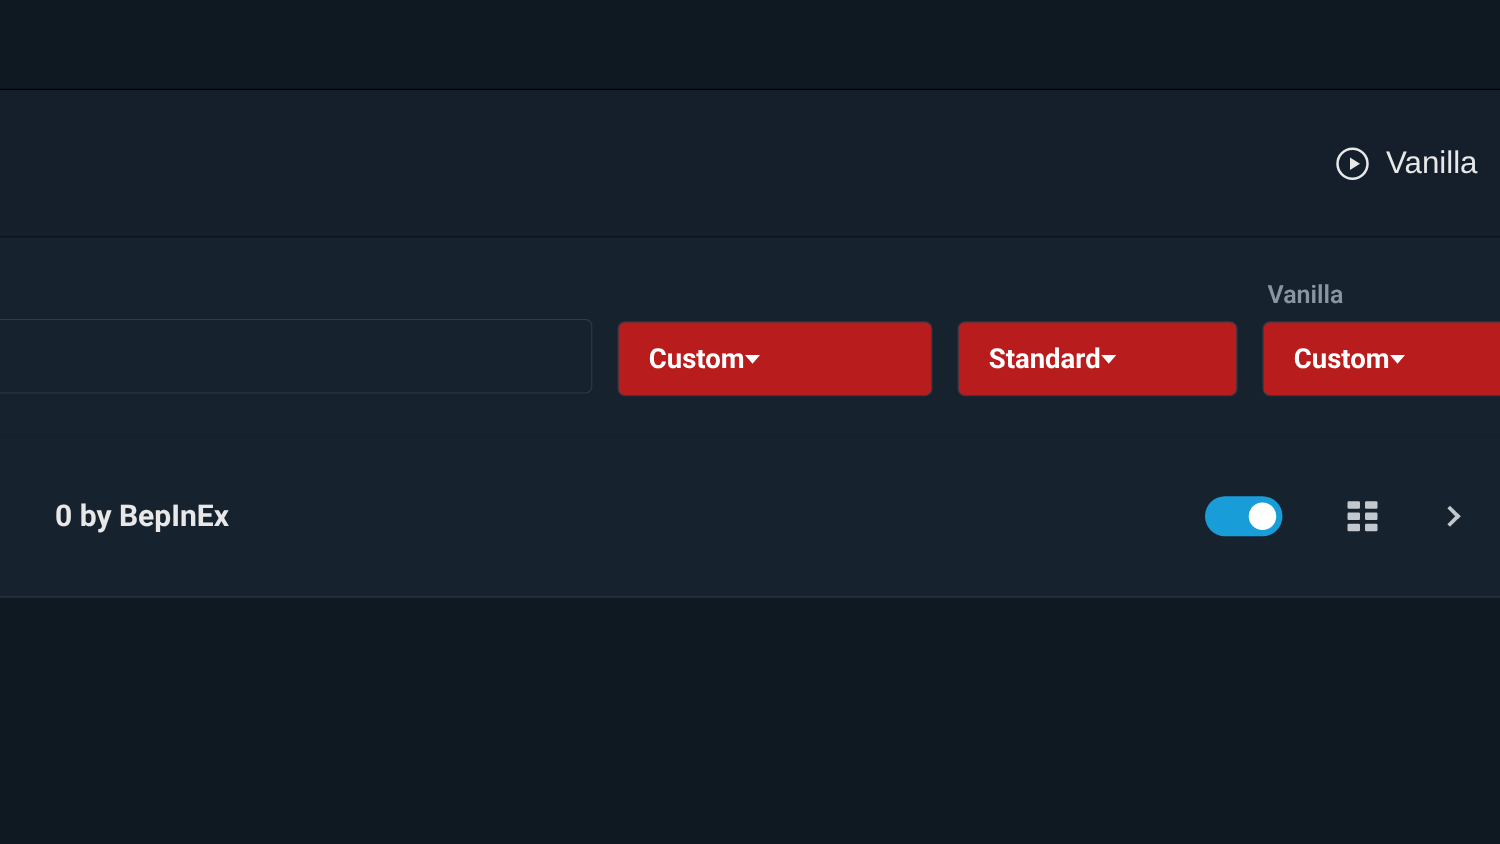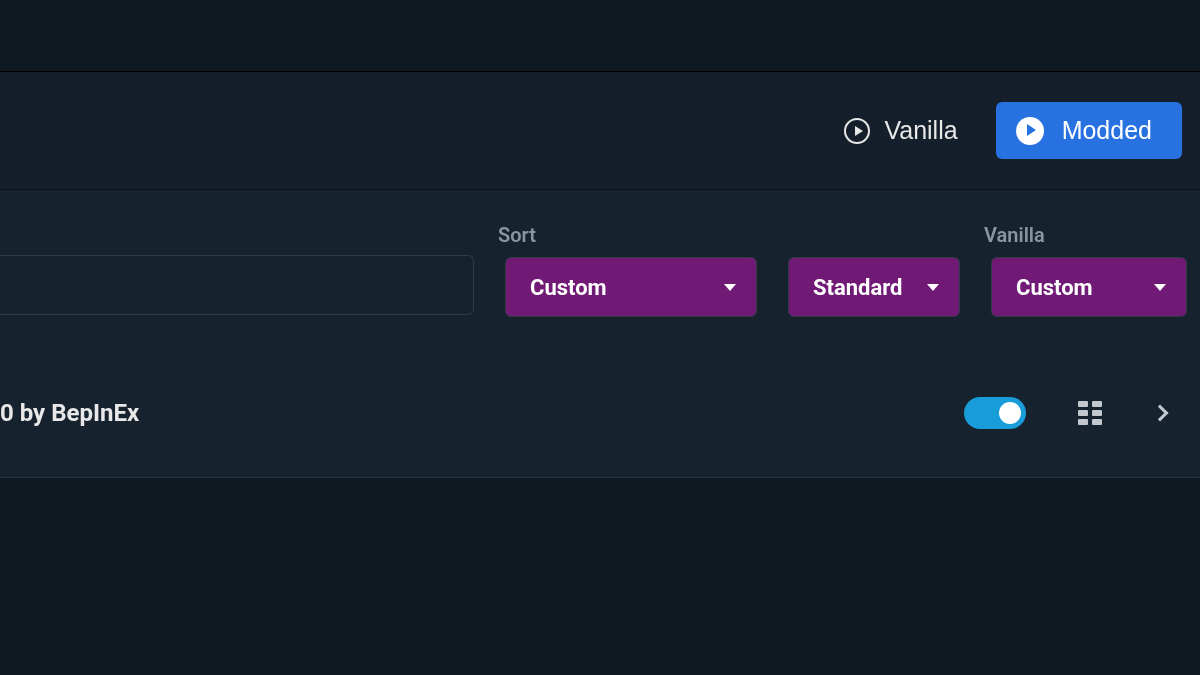--- a/index.html
+++ b/index.html
@@ -114,51 +114,50 @@
   .filter-label {
     color: #8a969f;
     font-size: 20px;
     font-weight: 600;
     padding-left: 4px;
   }
   .select-box {
     height: 60px;
     border: 1px solid #303b47;
     border-radius: 6px;
-    background: #701a75;
-    display: flex;
-    align-items: center;
-    justify-content: space-between;
+    background: #b91c1c;
+    display: flex;
+    align-items: center;
     padding: 0 20px 0 24px;
     cursor: pointer;
     font-weight: 700;
     font-size: 22px;
     color: #fff;
-    margin-left: 11px;
   }
   .sel-sort { width: 252px; }
-  .sel-standard { width: 172px; }
+  .sel-standard { width: 224px; }
   .sel-disabled { width: 196px; }
   .chev {
     width: 0;
     height: 0;
     border-left: 6px solid transparent;
     border-right: 6px solid transparent;
     border-top: 7px solid #fff;
   }
   .spacer-label { height: 27px; }
   .mod-list {
     background: #17222f;
   }
   .mod-row {
     height: 129px;
     border-bottom: 1px solid #2b3642;
     display: flex;
     align-items: center;
     padding-right: 34px;
+    padding-left: 44px;
   }
   .mod-title {
     flex: 1;
     font-size: 24px;
     font-weight: 700;
     color: #e8e8e8;
     padding-left: 0;
     white-space: nowrap;
     overflow: hidden;
   }
@@ -217,31 +216,26 @@
 </head>
 <body>
 
 <div class="top-spacer"></div>
 
 <div class="launch-bar">
   <button class="vanilla-btn">
     <span class="play-outline"></span>
     <span>Vanilla</span>
   </button>
-  <button class="modded-btn">
-    <span class="play-solid"></span>
-    <span>Modded</span>
-  </button>
 </div>
 
 <div class="filter-row">
   <div class="search-box"></div>
 
   <div class="filter-col">
-    <div class="filter-label">Sort</div>
     <div class="select-box sel-sort">
       <span>Custom</span>
       <span class="chev"></span>
     </div>
   </div>
 
   <div class="filter-col">
     <div class="filter-label spacer-label"></div>
     <div class="select-box sel-standard">
       <span>Standard</span>

